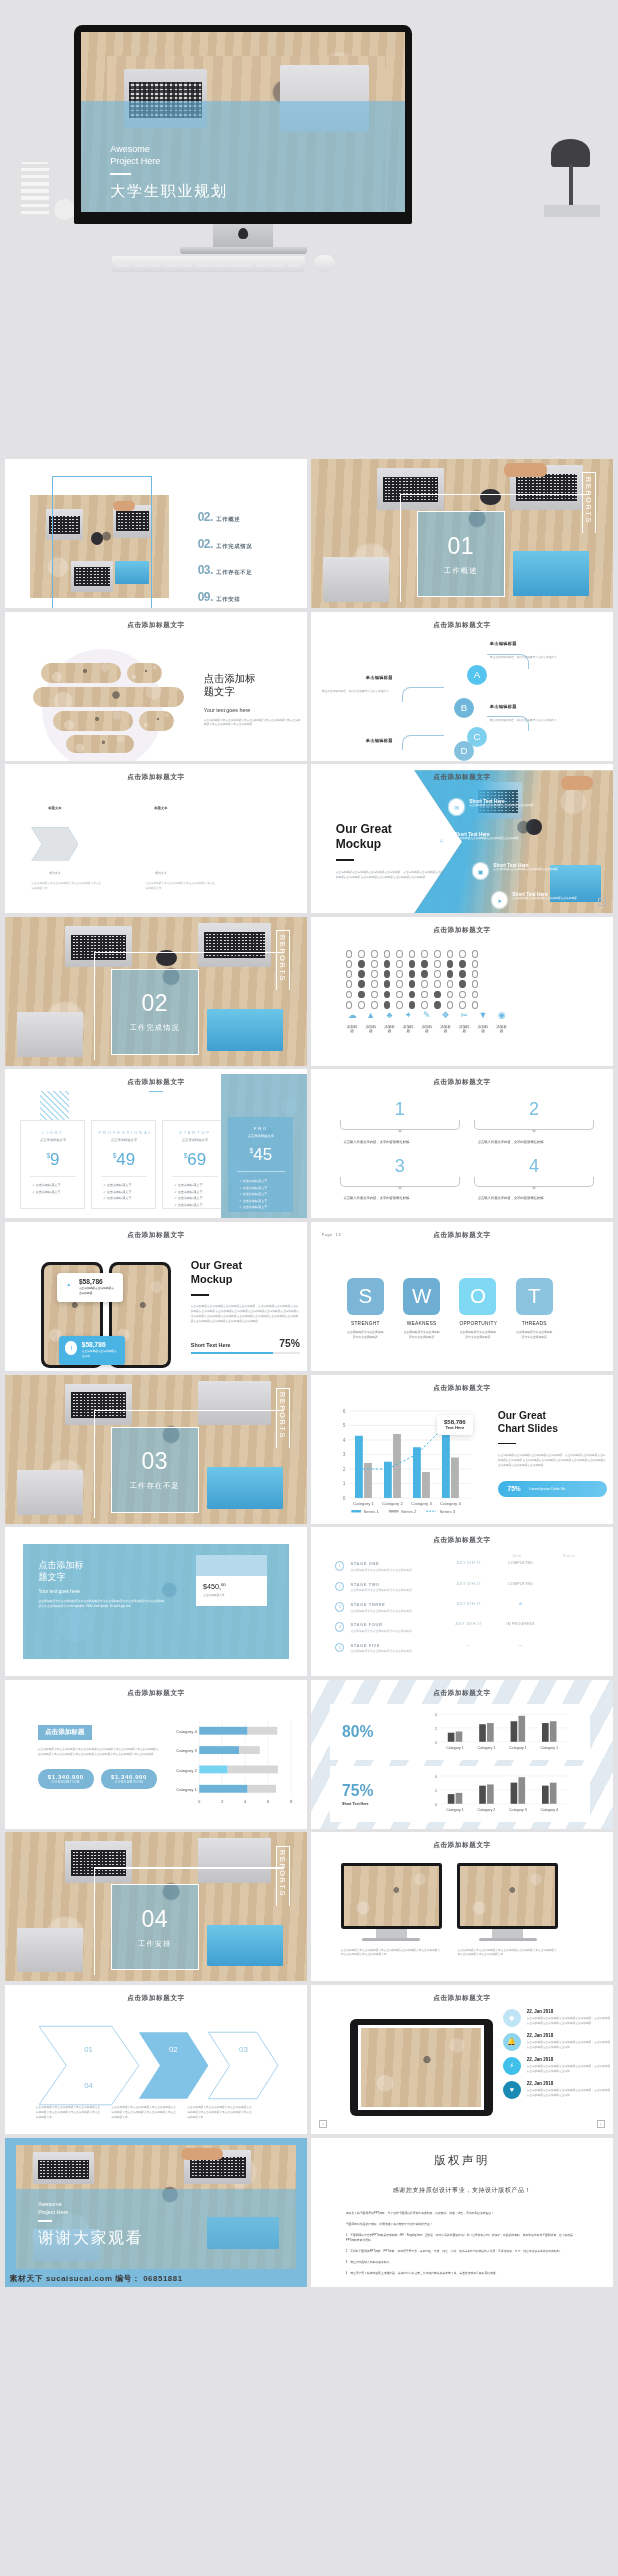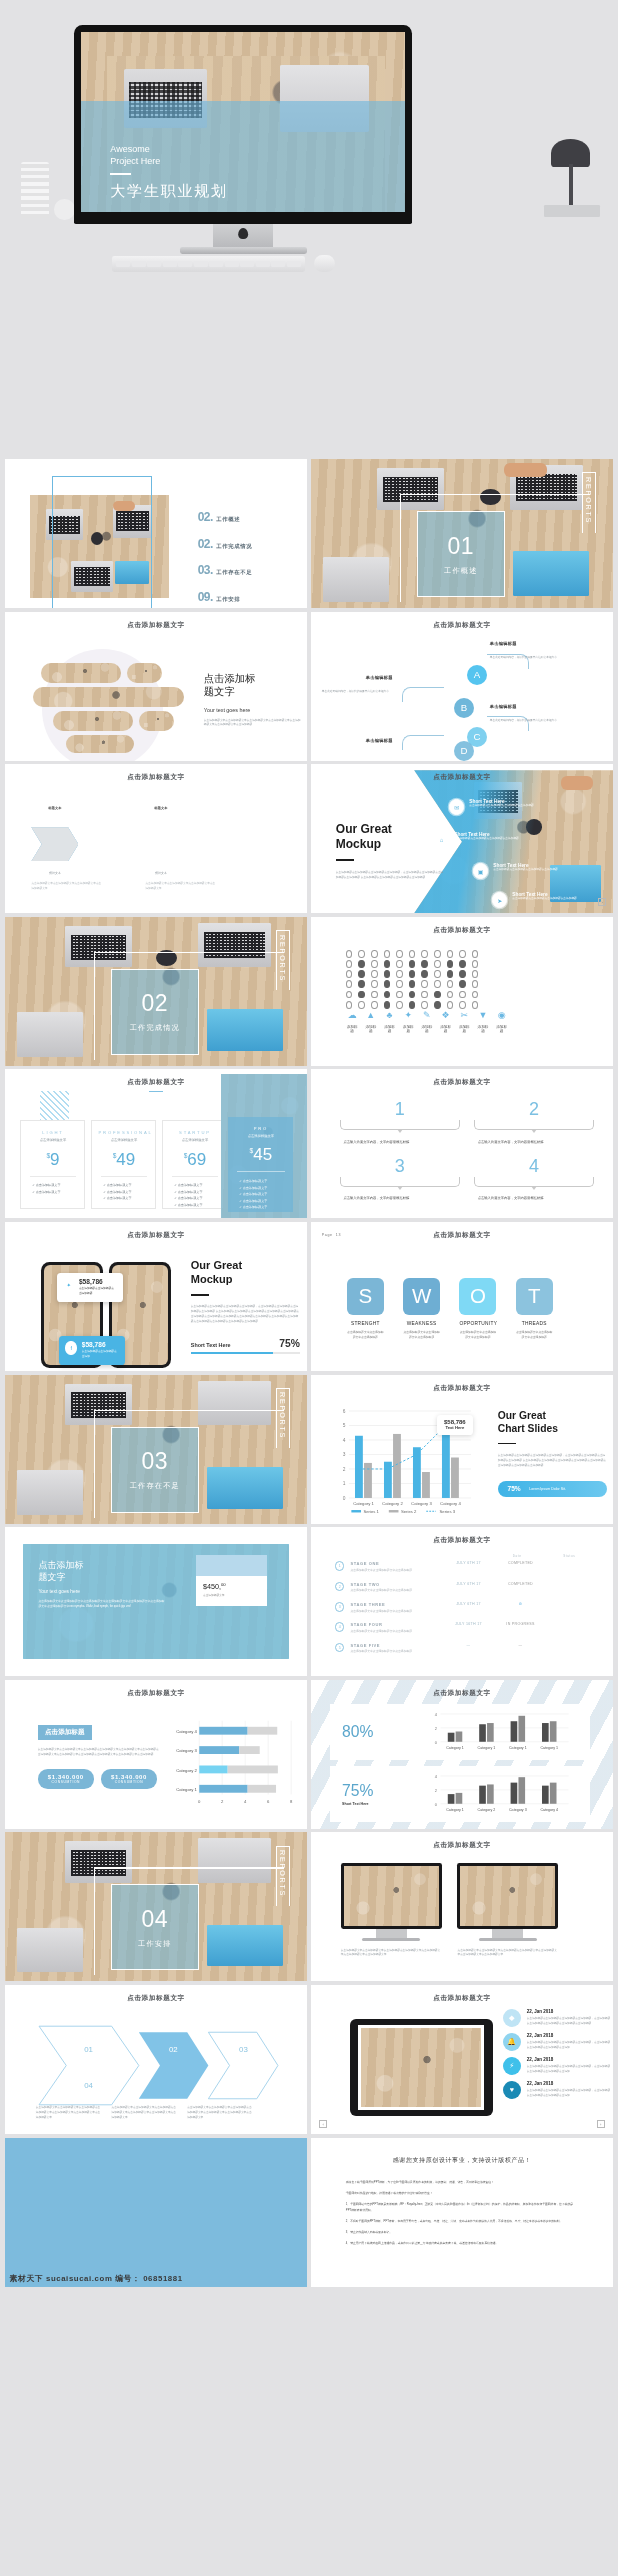--- a/index.html
+++ b/index.html
@@ -250,21 +250,21 @@
   .stg-n { width:9.7px;height:9.7px;border-radius:50%;border:0.6px solid #8cc4e0;color:#8cc4e0;
     font-size:3.6px;display:flex;align-items:center;justify-content:center;flex:none;}
   .stg-b { margin-left:6px; width:92px; }
   .stg-b b { font-size:4px; color:#9aa7b0; letter-spacing:0.6px; display:block; }
   .stg-b span { font-size:2.8px; color:#a6adb3; line-height:1.8; display:block; margin-top:1.8px; }
   .stg-d { font-size:3.6px; color:#9fb8c6; width:52px; text-align:center; letter-spacing:0.3px; }
   .stg-s { font-size:3.6px; color:#9a9a9a; width:52px; text-align:center; letter-spacing:0.3px; }
 
   
   .pct-card { position:absolute; background:#fff; }
-  .big-pct { font-size:15.7px; color:#5ba6cc; font-weight:400; }
+  .big-pct { font-size:15.7px; color:#5ba6cc; font-weight:700; }
 
   
   .tablet { position:absolute; left:39px; top:34px; width:143px; height:97px;
     background:#18181a; border-radius:6px; padding:6px 8.5px; }
   .tablet .ts { width:100%; height:100%; background:#fff; padding:3px; }
   .tl-row { display:flex; margin-bottom:6px; }
   .tl-ic { width:18px;height:18px;border-radius:50%;display:flex;align-items:center;justify-content:center;
     color:#fff;font-size:7.2px;flex:none;}
   .tl-tx { margin-left:6px; }
   .tl-tx b { font-size:4.5px; color:#1f1f1f; display:block; }
@@ -1209,24 +1209,43 @@
     <div class="navbtn" style="left:8.5px">
       <span>‹</span>
     </div>
     <div class="navbtn" style="right:8.5px">
       <span>›</span>
     </div>
   </div>
 
   <div class="slide">
     <div style="position:absolute;inset:0;background:#7dbbdd"></div>
+    <div class="photo" style="position:absolute;left:11px;top:7.2px;right:11px;bottom:18px">
+      <div class="lap" style="left:6%;top:6%;width:22%;height:26%"></div>
+      <div class="lapk" style="left:8%;top:12%;width:18%;height:16%"></div>
+      <div class="lap" style="right:16%;top:4%;width:24%;height:28%"></div>
+      <div class="lapk" style="right:18%;top:10%;width:20%;height:17%"></div>
+      <div class="scr" style="right:6%;bottom:16%;width:26%;height:26%"></div>
+      <div class="lap" style="left:6%;bottom:6%;width:24%;height:26%"></div>
+      <div class="hand" style="right:26%;top:3%;width:15%;height:9%"></div>
+      <div class="thanks-tint"></div>
+      <div class="thx-text">
+        <div class="thx-sub">
+          <div>Awesome</div>
+          <div>Project Here</div>
+        </div>
+        <div class="thx-rule"></div>
+        <div class="thx-title">谢谢大家观看</div>
+      </div>
+    </div>
     <div class="watermark">素材天下 sucaisucai.com  编号： 06851881</div>
   </div>
 
   <div class="slide">
+    <div class="cr-title">版权声明</div>
     <div class="cr-sub">感谢您支持原创设计事业，支持设计版权产品！</div>
     <div class="cr-body">
       <p>感谢您下载千图网原创PPT模板，为了您和千图网以及原创作者的利益，请勿复制、传播、销售，否则将承担法律责任！</p>
       <p>千图网将对作品进行维权，按照传播下载次数的十倍进行索取赔偿金！</p>
       <p>1、千图网网站出售的PPT模板是免版税类（RF：Royalty-free）正版受《中华人民共和国著作法》和《世界版权公约》的保护，作品的所有权、版权和著作权归千图网所有，您下载的是PPT模板素材使用权。</p>
       <p>2、不得对千图网的PPT模板、PPT素材，本身用于再出售，或者出租、出借、转让、分销、发布或者作为礼物供他人使用，不得转授权、出卖、转让本协议或本协议中的权利。</p>
       <p>3、禁止把作品纳入商标或服务标记。</p>
       <p>4、禁止用户用下载模式在网上传播作品，或者作目可以让第三方单独付费或共享免费下载、或通过转移电话服务系统传播。</p>
     </div>
   </div>

